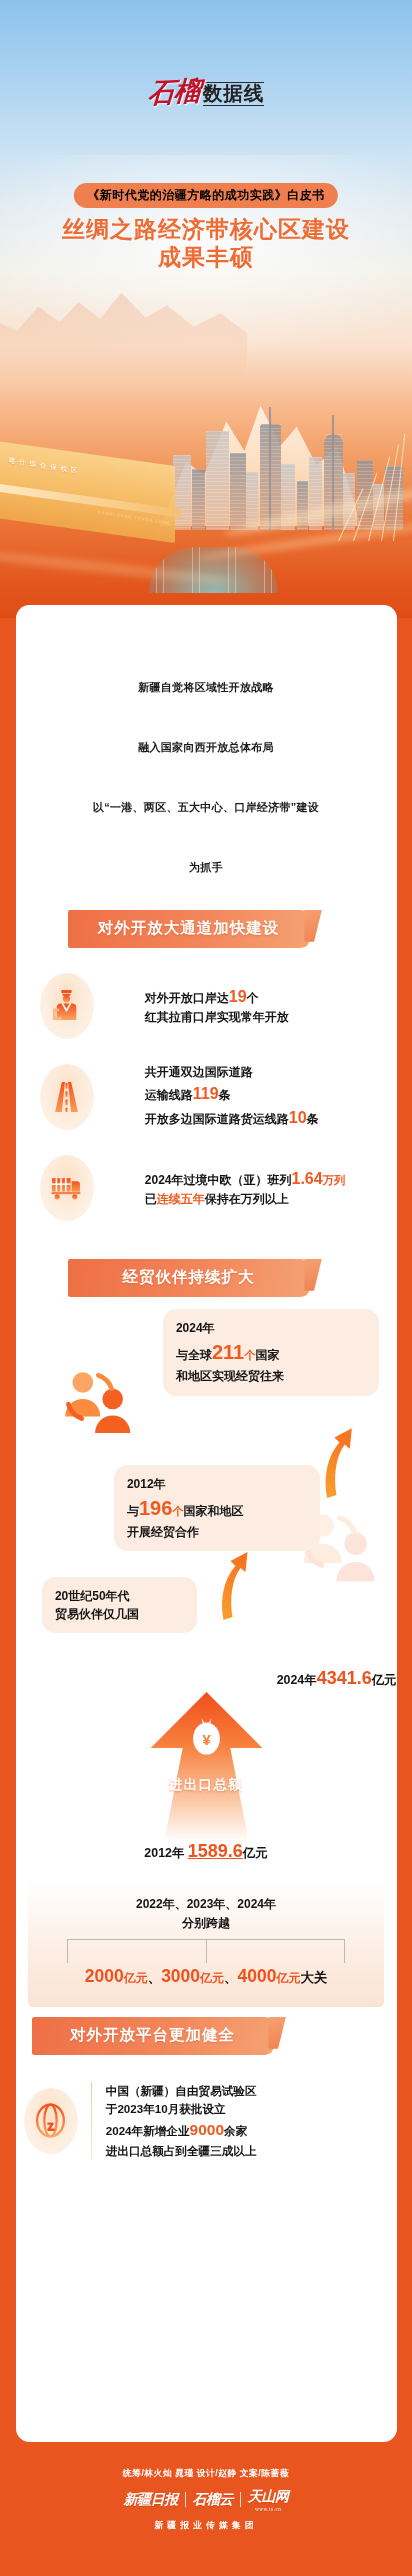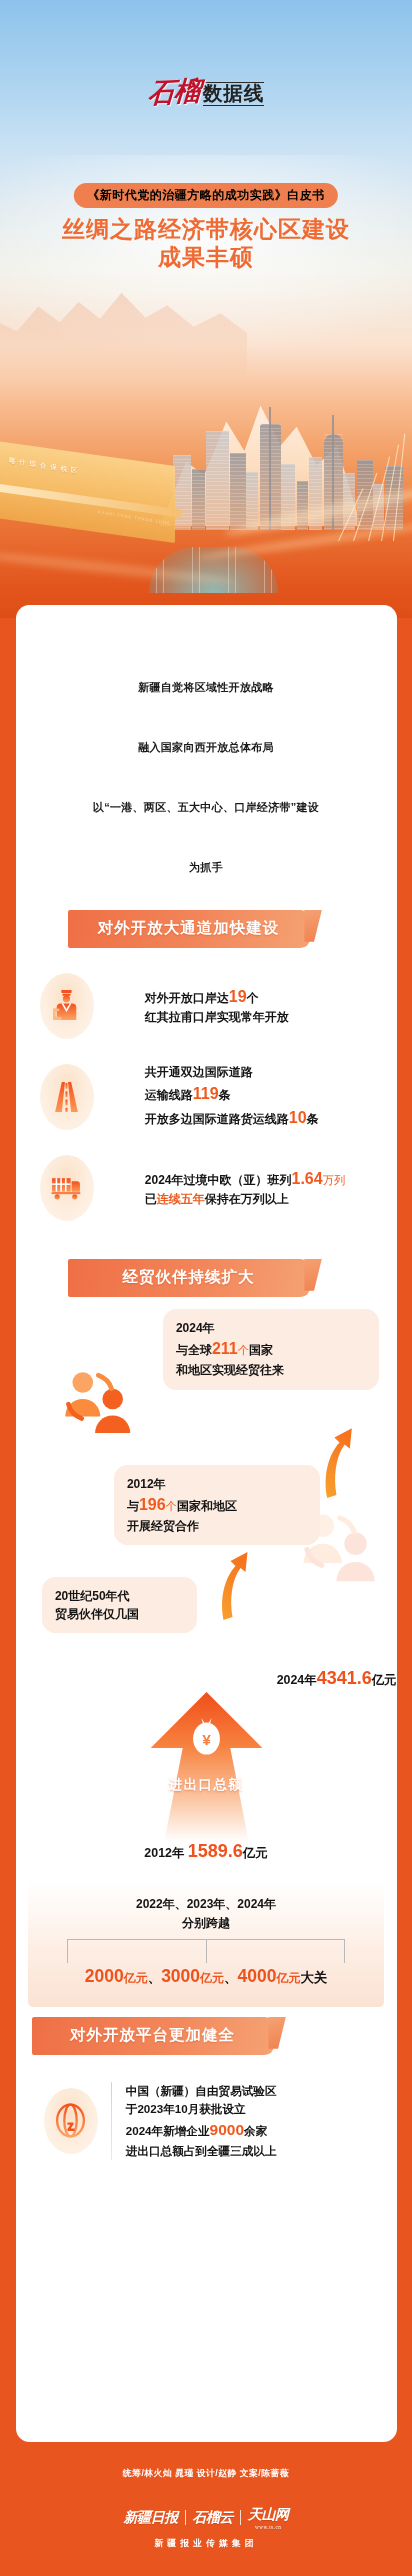--- a/index.html
+++ b/index.html
@@ -140,39 +140,39 @@
 
   
   .stat-row { display:flex; align-items:center; gap:11.3px; padding:0 24px; margin-top:25px; }
   .stat-ico {
     flex:0 0 auto; width:54px; height:66px; border-radius:27px/33px;
     background:radial-gradient(ellipse at 50% 38%, #fbe0c6 0%, #fdeedf 55%, #fdf6ef 100%);
     display:flex; align-items:center; justify-content:center;
   }
   .stat-text { font-size:12px; line-height:1.48; color:#151515; font-weight:600;margin-left:40px; }
   .num { color:#f05a1e; font-weight:800; font-size:16px; letter-spacing:0px; }
-  .num-sm { color:#f05a1e; font-weight:400; font-size:11.3px; }
+  .num-sm { color:#f05a1e; font-weight:700; font-size:11.3px; }
   .hl { color:#f05a1e; font-weight:700; }
 
   
   .partners { position:relative; height:340px; margin-top:8.2px; }
   .ppl-ico { position:absolute; }
   .bubble {
     position:absolute; background:#fcece1; border-radius:13.4px;
     padding:10.3px 13.4px; font-size:12px; line-height:1.5; color:#141414; font-weight:600;
   }
-  .bubble .num { font-size:16px; }
+  .bubble .num { font-size:20px; }
   .arrow-up { position:absolute; }
 
   
   .trade { position:relative; margin-top:13.4px; height:319px; }
   .trade-2024 { text-align:right; font-size:12.4px; font-weight:600; color:#141414; }
   .trade-2024 .big { color:#f0521c; font-size:18px; font-weight:800; }
   .trade-2012 { text-align:center; font-size:12.4px; font-weight:600; color:#141414; }
-  .trade-2012 .big { color:#f0521c; font-size:18px; font-weight:800; }
+  .trade-2012 .big { color:#f0521c; font-size:18px; font-weight:800;text-decoration:underline; }
   .bigarrow { position:relative; width:100%; height:155px; }
   .arrow-label {
     position:absolute; left:0; right:0; top:87px; text-align:center;
     color:#fff; font-size:13.4px; font-weight:800; letter-spacing:1.5px;
     text-shadow:0 1px 2.1px rgba(210,80,30,.45);
   }
 
   .cross-band {
     margin:17.5px 12.4px 0; padding:15.5px 10.3px 19.6px; border-radius:5.2px;
     background:linear-gradient(180deg,#ffffff 0%,#fdeee4 55%,#fbe3d4 100%);
@@ -180,34 +180,34 @@
   }
   .cross-head { font-size:12px; line-height:1.6; color:#141414; font-weight:600; }
   .bracket { position:relative; height:25px; margin:6.2px 29px 0; }
   .bracket .bar { position:absolute; left:0; right:0; top:0; height:1px; background:#b9b9b9; }
   .bracket .tick { position:absolute; top:0; width:1px; height:24px; background:#b9b9b9; }
   .cross-vals { margin-top:2.1px; font-size:13.4px; font-weight:700; color:#141414; }
   .cross-vals .v { color:#f0521c; font-size:17.5px; font-weight:800; }
   .cross-vals .u { color:#f0521c; font-size:12px; font-weight:700; }
 
   
-  .platform-row { display:flex; align-items:center; gap:13.4px; padding:0 28px; margin-top:27px; }
+  .platform-row { display:flex; align-items:center; gap:13.4px; padding:0 8px; margin-top:27px; }
   .plat-ico {
     flex:0 0 auto; width:54px; height:66px; border-radius:27px/33px;
     background:radial-gradient(ellipse at 50% 38%, #fbe0c6 0%, #fdeedf 55%, #fdf6ef 100%);
     display:flex; align-items:center; justify-content:center;
   }
   .plat-divider { width:1.5px; align-self:stretch; background:linear-gradient(180deg,#f5c89f,#fae6d6); border-radius:1px; }
   .plat-text { font-size:11.6px; line-height:1.55; color:#141414; font-weight:600; }
   .plat-text .num { font-size:15.5px; }
 
   
   .footer { position:absolute; left:0; right:0; top:2452px; height:201px; text-align:center; }
   .credits { color:#fff; font-size:8.8px; letter-spacing:0.5px; padding-top:15.5px; font-weight:600; }
-  .brandline { display:flex; align-items:center; justify-content:center; gap:7.2px; margin-top:26px; }
+  .brandline { display:flex; align-items:center; justify-content:center; gap:7.2px; margin-top:8px; }
   .brand {
     color:#fff; font-family:"Liberation Serif","DejaVu Serif",serif;
     font-size:14px; font-weight:700; font-style:italic; letter-spacing:-0.5px;
     text-shadow:0 0.5px 0.5px rgba(150,50,10,.3);
   }
   .brand small { font-size:5.2px; font-style:normal; display:block; letter-spacing:0.5px; font-weight:400; }
   .vline { width:0.5px; height:15.5px; background:rgba(255,255,255,.8); }
   .group { color:#fff; font-size:8.8px; letter-spacing:4.1px; margin-top:8.2px; font-weight:600; }
 </style>
 </head>

